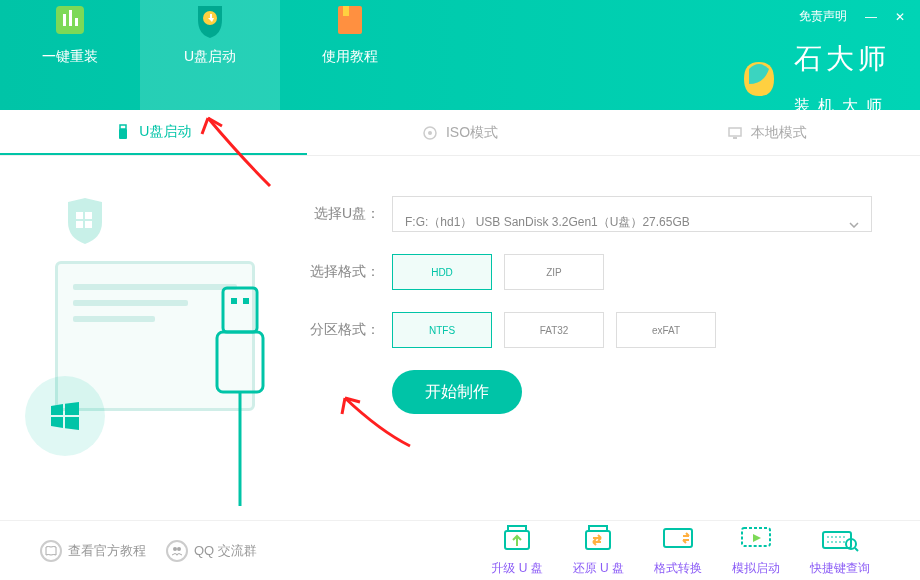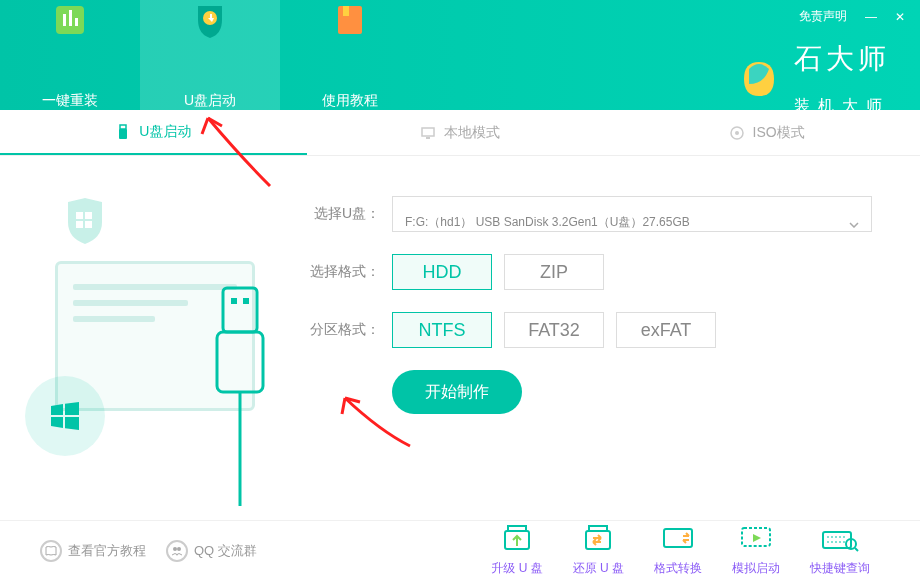--- a/index.html
+++ b/index.html
@@ -7,21 +7,21 @@
 
 .header { height: 110px; background: linear-gradient(to right, #00c4a7, #00d4b5); position: relative; display: flex; }
 .titlebar { position: absolute; top: 8px; right: 15px; display: flex; align-items: center; gap: 18px; color: #fff; font-size: 12px; }
 .titlebar-btn { cursor: pointer; }
 .logo-area { position: absolute; right: 30px; top: 40px; display: flex; align-items: center; gap: 10px; }
 .logo-text { color: #fff; text-align: left; }
 .logo-text .big { font-size: 28px; font-weight: normal; letter-spacing: 4px; }
 .logo-text .small { font-size: 16px; letter-spacing: 8px; margin-top: 18px; }
 
 .nav-tabs { display: flex; height: 100%; }
-.nav-tab { width: 140px; display: flex; flex-direction: column; align-items: center; justify-content: space-between; color: #fff; font-size: 14px; cursor: pointer; gap: 8px; }
+.nav-tab { width: 140px; display: flex; flex-direction: column; align-items: center; justify-content: flex-start; color: #fff; font-size: 14px; cursor: pointer; gap: 8px; }
 .nav-tab.active { background: rgba(255,255,255,0.15); }
 .nav-icon { width: 40px; height: 40px; display: flex; align-items: center; justify-content: center; }
 
 .subtabs { height: 46px; display: flex; border-bottom: 1px solid #eee; }
 .subtab { flex: 1; display: flex; align-items: center; justify-content: center; gap: 8px; font-size: 14px; color: #aaa; cursor: pointer; }
 .subtab.active { color: #00c4a7; border-bottom: 2px solid #00c4a7; }
 
 .main { position: relative; height: calc(100% - 110px - 46px - 60px); }
 
 .illustration { position: absolute; left: 25px; top: 30px; width: 260px; height: 290px; }
@@ -33,21 +33,21 @@
 .monitor-lines div:nth-child(3) { width: 50%; }
 .win-circle { position: absolute; left: 0; bottom: 20px; width: 80px; height: 80px; border-radius: 50%; background: rgba(0,196,167,0.12); display: flex; align-items: center; justify-content: center; }
 .usb-plug { position: absolute; right: 10px; top: 100px; }
 
 .form { position: absolute; left: 310px; top: 40px; right: 14px; }
 .form-row { display: flex; align-items: center; margin-bottom: 22px; }
 .form-label { width: 70px; color: #888; font-size: 14px; text-align: right; margin-right: 12px; }
 .select-box { flex: 1; max-width: 480px; height: 36px; border: 1px solid #ddd; display: flex; align-items: flex-end; padding: 0 12px; color: #888; font-size: 12px; position: relative; cursor: pointer; }
 .select-arrow { position: absolute; right: 12px; }
 .btn-group { display: flex; gap: 12px; }
-.opt-btn { width: 100px; height: 36px; border: 1px solid #ddd; display: flex; align-items: center; justify-content: center; font-size: 18px; color: #888; cursor: pointer; background: #fff; }
+.opt-btn { width: 100px; height: 36px; border: 1px solid #ddd; display: flex; align-items: center; justify-content: center; font-size: 10px; color: #888; cursor: pointer; background: #fff; }
 .opt-btn.selected { border-color: #00c4a7; color: #00c4a7; background: #f0fcf9; }
 
 .action-row { display: flex; align-items: center; margin-top: 10px; }
 .start-btn { width: 130px; height: 44px; background: #00c4a7; color: #fff; border-radius: 22px; display: flex; align-items: center; justify-content: center; font-size: 16px; cursor: pointer; margin-left: 82px; border: none; }
 .tip { margin-left: 40px; font-size: 13px; color: #888; }
 .tip-label { color: #ff9933; }
 
 .footer { position: absolute; bottom: 0; left: 0; right: 0; height: 60px; display: flex; align-items: center; padding: 0 40px; border-top: 1px solid #f0f0f0; }
 .footer-left { display: flex; gap: 20px; }
 .footer-link { display: flex; align-items: center; gap: 6px; color: #999; font-size: 13px; cursor: pointer; }
@@ -116,31 +116,31 @@
 <div class="subtabs">
   <div class="subtab active">
     <svg width="16" height="16" viewBox="0 0 16 16">
         <rect x="5" y="1" width="6" height="4" fill="none" stroke="#00c4a7" stroke-width="1.5"></rect>
         <rect x="4" y="5" width="8" height="10" rx="1" fill="#00c4a7"></rect>
       </svg>
     <span>U盘启动</span>
   </div>
   <div class="subtab">
     <svg width="16" height="16" viewBox="0 0 16 16">
+        <circle cx="8" cy="8" r="6" fill="none" stroke="#ccc" stroke-width="1.5"></circle>
+        <circle cx="8" cy="8" r="2" fill="#ccc"></circle>
+      </svg>
+    <span>ISO模式</span>
+  </div>
+  <div class="subtab">
+    <svg width="16" height="16" viewBox="0 0 16 16">
         <rect x="2" y="3" width="12" height="8" fill="none" stroke="#ccc" stroke-width="1.5"></rect>
         <rect x="6" y="12" width="4" height="2" fill="#ccc"></rect>
       </svg>
     <span>本地模式</span>
-  </div>
-  <div class="subtab">
-    <svg width="16" height="16" viewBox="0 0 16 16">
-        <circle cx="8" cy="8" r="6" fill="none" stroke="#ccc" stroke-width="1.5"></circle>
-        <circle cx="8" cy="8" r="2" fill="#ccc"></circle>
-      </svg>
-    <span>ISO模式</span>
   </div>
 </div>
 
 <div class="main">
 
   <div class="illustration">
     <svg class="win-badge" viewBox="0 0 50 50">
       <path d="M25 2 Q42 6 42 6 L42 26 Q42 42 25 48 Q8 42 8 26 L8 6 Q8 6 25 2" fill="#c8f0e8"></path>
       <rect x="16" y="16" width="7" height="7" fill="#fff"></rect>
         <rect x="25" y="16" width="7" height="7" fill="#fff"></rect>

